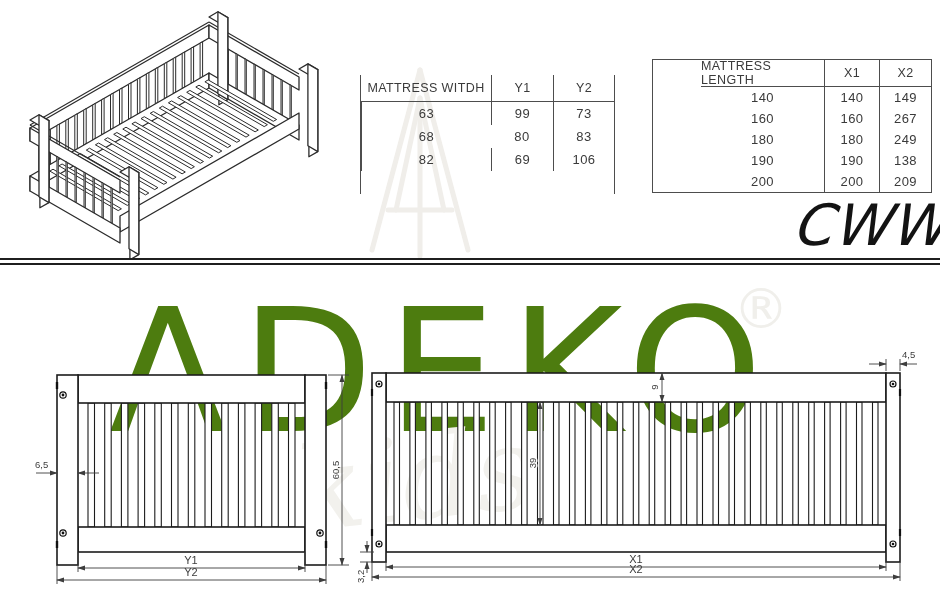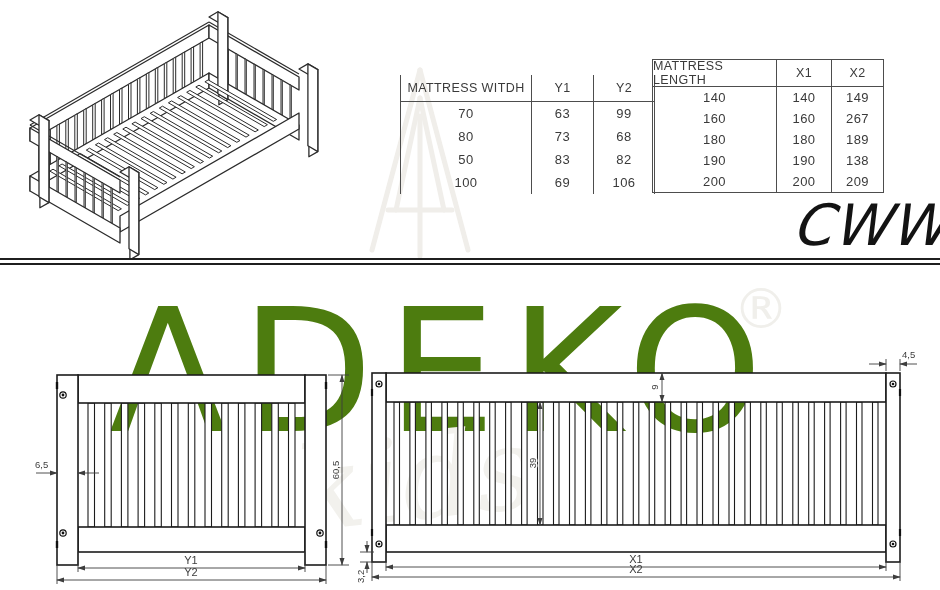--- a/index.html
+++ b/index.html
@@ -26,24 +26,24 @@
         color:#131313;text-align:center;transform:skewX(-10deg);letter-spacing:1px;}
 
   
   .dtable{position:absolute;z-index:3;display:grid;font-size:13px;color:#3a3a3a;}
   .dtable .cell{display:flex;align-items:center;justify-content:center;letter-spacing:.4px;}
   .dtable .h{font-size:12.5px;}
   .dtable .h{border-bottom:1px solid #4d4d4d;}
   .dtable .c2,.dtable .c3{border-left:1px solid #4d4d4d;}
   #table-width{left:360px;top:75px;grid-template-columns:130px 62px 61px;
                grid-template-rows:27px repeat(4,23px);
-               border-left:1px solid #4d4d4d;border-right:1px solid #4d4d4d;margin-left:40px;}
+               border-left:1px solid #4d4d4d;border-right:1px solid #4d4d4d;}
   #table-length{left:652px;top:59px;grid-template-columns:123px 55px 52px;
                 grid-template-rows:27px repeat(5,21px);
-                border:1px solid #4d4d4d;}
+                border:1px solid #4d4d4d;padding-left:48px;}
 
   
   svg{position:absolute;}
   #iso-svg{left:2px;top:2px;z-index:1;}
   #elev-svg{left:0;top:265px;z-index:1;}
   .ol{fill:#fff;stroke:#1c1c1c;stroke-width:1.6;}
   .slat{fill:#fff;stroke:#1c1c1c;stroke-width:1.1;}
   .dim{stroke:#3d3d3d;stroke-width:.9;fill:none;}
   .dtxt{font:9.5px "Liberation Sans",sans-serif;fill:#3d3d3d;}
   .dtxt2{font:11px "Liberation Sans",sans-serif;fill:#3d3d3d;}
@@ -149,47 +149,44 @@
       <polygon points="118.0,170.0 127.0,164.8 136.8,170.6 127.9,175.7" class="iso-f"></polygon>
       <polygon points="127.9,175.7 136.8,170.6 136.8,252.6 127.9,257.7" class="iso-f"></polygon>
       <polygon points="127.0,164.8 136.8,170.6 136.8,252.6 127.0,246.8" class="iso-f"></polygon>
     </g>
 </svg>
 
 <div class="dtable" id="table-width">
   <div class="cell h c1">MATTRESS WITDH</div>
   <div class="cell h c2">Y1</div>
   <div class="cell h c3">Y2</div>
-  <div class="cell c1">70</div>
   <div class="cell c2">63</div>
   <div class="cell c3">99</div>
-  <div class="cell c1">80</div>
   <div class="cell c2">73</div>
   <div class="cell c3">68</div>
-  <div class="cell c1">50</div>
+  <div class="cell c1">80</div>
   <div class="cell c2">83</div>
   <div class="cell c3">82</div>
-  <div class="cell c1">100</div>
   <div class="cell c2">69</div>
   <div class="cell c3">106</div>
 </div>
 
 <div class="dtable" id="table-length">
   <div class="cell h c1">MATTRESS LENGTH</div>
   <div class="cell h c2">X1</div>
   <div class="cell h c3">X2</div>
   <div class="cell c1">140</div>
   <div class="cell c2">140</div>
   <div class="cell c3">149</div>
   <div class="cell c1">160</div>
   <div class="cell c2">160</div>
   <div class="cell c3">267</div>
   <div class="cell c1">180</div>
   <div class="cell c2">180</div>
-  <div class="cell c3">189</div>
+  <div class="cell c3">249</div>
   <div class="cell c1">190</div>
   <div class="cell c2">190</div>
   <div class="cell c3">138</div>
   <div class="cell c1">200</div>
   <div class="cell c2">200</div>
   <div class="cell c3">209</div>
 </div>
 
 <div id="logo">CWW</div>
 

